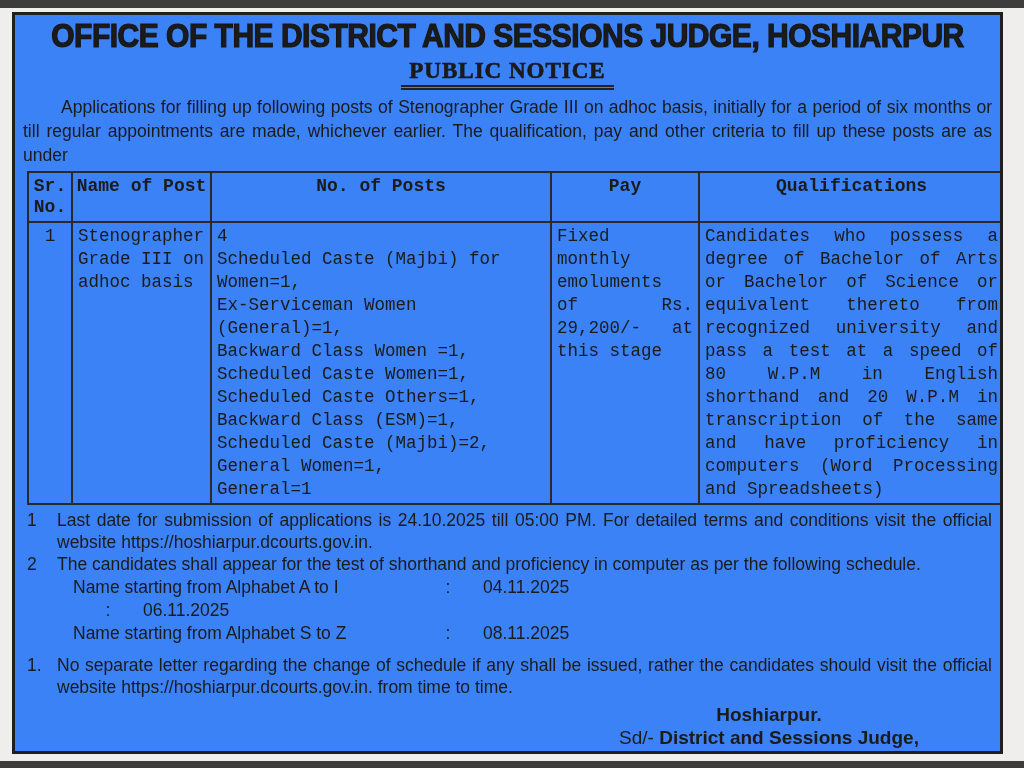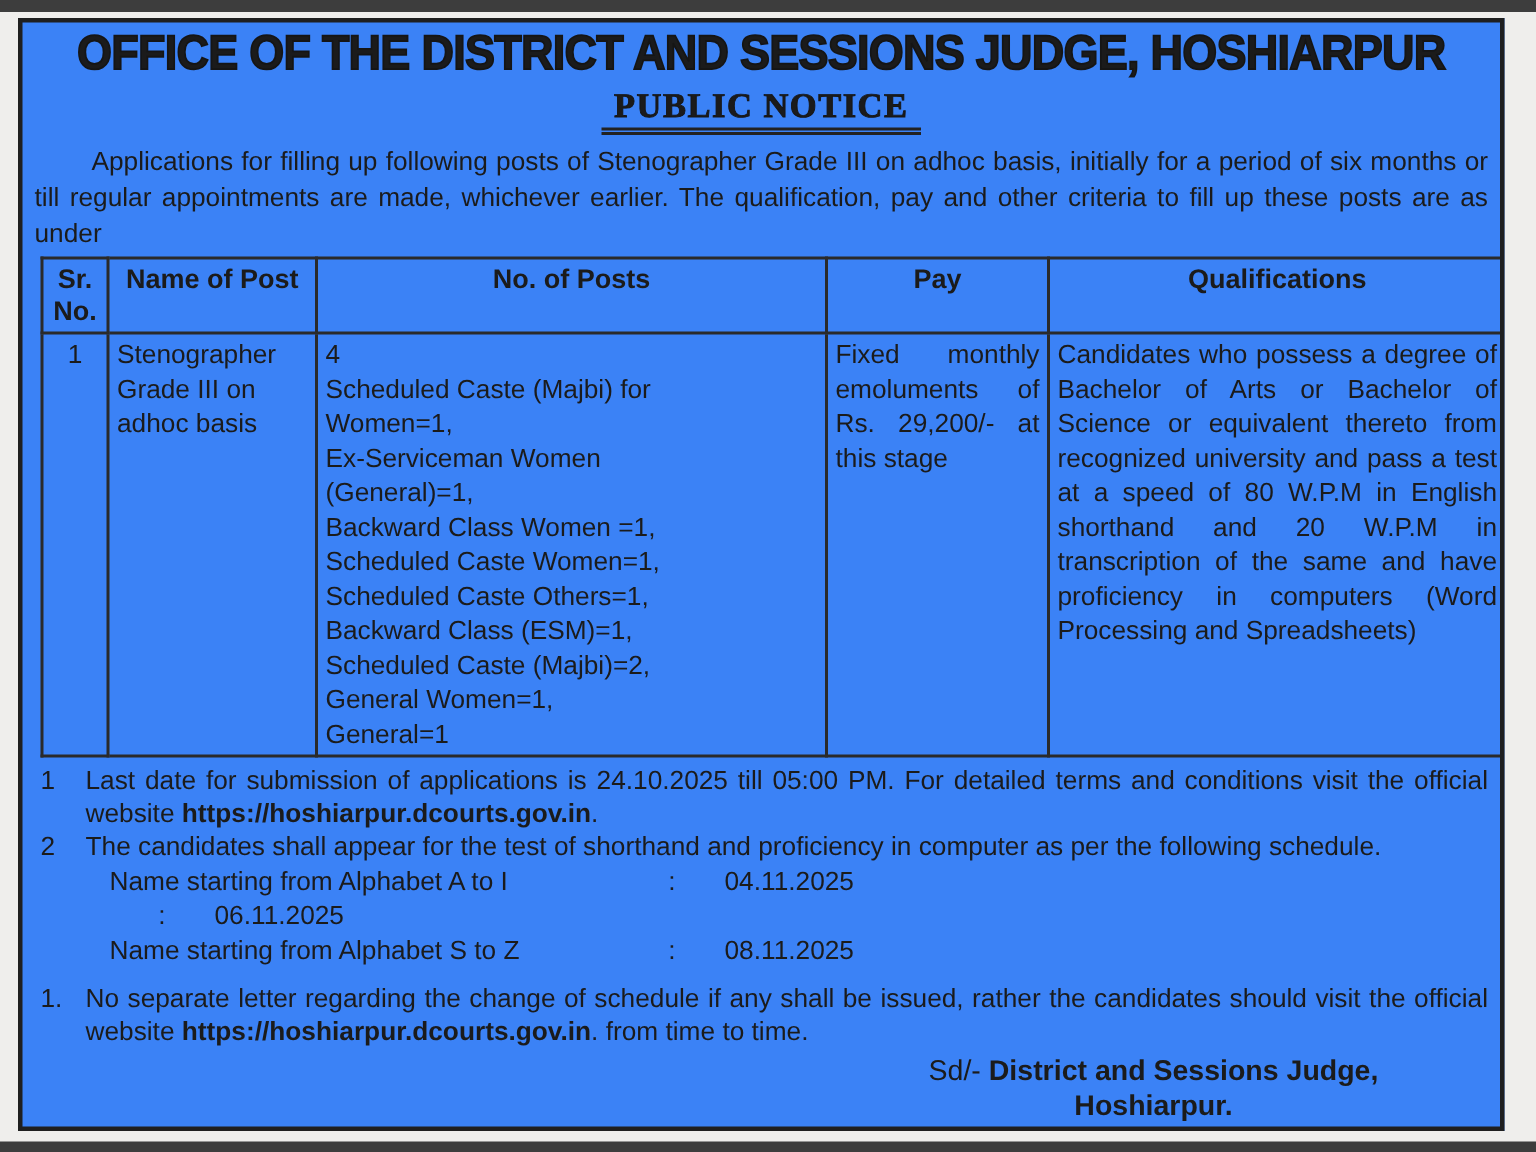--- a/index.html
+++ b/index.html
@@ -33,21 +33,21 @@
     font-size:23px;font-weight:bold;letter-spacing:1px;
     -webkit-text-stroke:0.6px #151515;
     border-bottom:5px double #222;padding:0 8px 1px 8px;
   }
   .intro{
     margin:5px 2px 4px 2px;
     font-size:17.5px;line-height:24px;text-align:justify;
     text-indent:38px;
   }
   table.posts{
-    border-collapse:collapse;margin-left:6px;width:976px;table-layout:fixed;
+    border-collapse:collapse;margin-left:6px;width:976px;table-layout:fixed;font-family:Liberation Mono, monospace;
   }
   table.posts th,table.posts td{
     border:2px solid #2a2a2a;vertical-align:top;box-sizing:border-box;
   }
   table.posts th{
     font-size:18px;line-height:21px;font-weight:bold;text-align:center;
     padding:3px 2px;height:48px;
   }
   table.posts td{font-size:17.5px;line-height:23px;padding:2px 5px;}
   .col-sr{width:44px;}
@@ -56,21 +56,21 @@
   .col-pay{width:148px;}
   .col-qual{width:305px;}
   td.cell-sr{text-align:center;}
   td.cell-posts{padding-left:8px;}
   td.cell-pay{text-align:justify;margin-left:39px;}
   td.cell-qual{text-align:justify;padding:2px 7px;}
   .notes{margin:4px 2px 0 6px;font-size:17.5px;line-height:22px;}
   .note{display:flex;align-items:flex-start;}
   .note-num{flex:0 0 30px;}
   .note-text{flex:1;text-align:justify;}
-  .note-text b{font-weight:bold;}
+  .note-text b{font-weight:normal;}
   .schedule{margin:1px 0 0 46px;}
   .sched-row{display:flex;line-height:23px;}
   .sched-label{width:340px;}
   .sched-sep{width:70px;text-align:center;}
   .sched-date{width:120px;}
   .note-3{margin-top:9px;}
   .signature{
     margin:5px 10px 0 auto;width:430px;text-align:center;
     font-size:19px;line-height:23px;font-weight:bold;
   }
@@ -163,17 +163,17 @@
     </div>
 
     <div class="note note-3">
       <span class="note-num">1.</span>
       <span class="note-text"><span>No separate letter regarding the change of schedule if any shall be issued, rather the candidates should visit the official website </span><b>https://hoshiarpur.dcourts.gov.in</b><span>. from time to time.</span></span>
     </div>
 
   </div>
 
   <div class="signature">
+    <div>Hoshiarpur.</div>
     <div><span class="sig-prefix">Sd/- </span><span>District and Sessions Judge,</span></div>
-    <div>Hoshiarpur.</div>
   </div>
 
 </div>
 
 </body></html>

